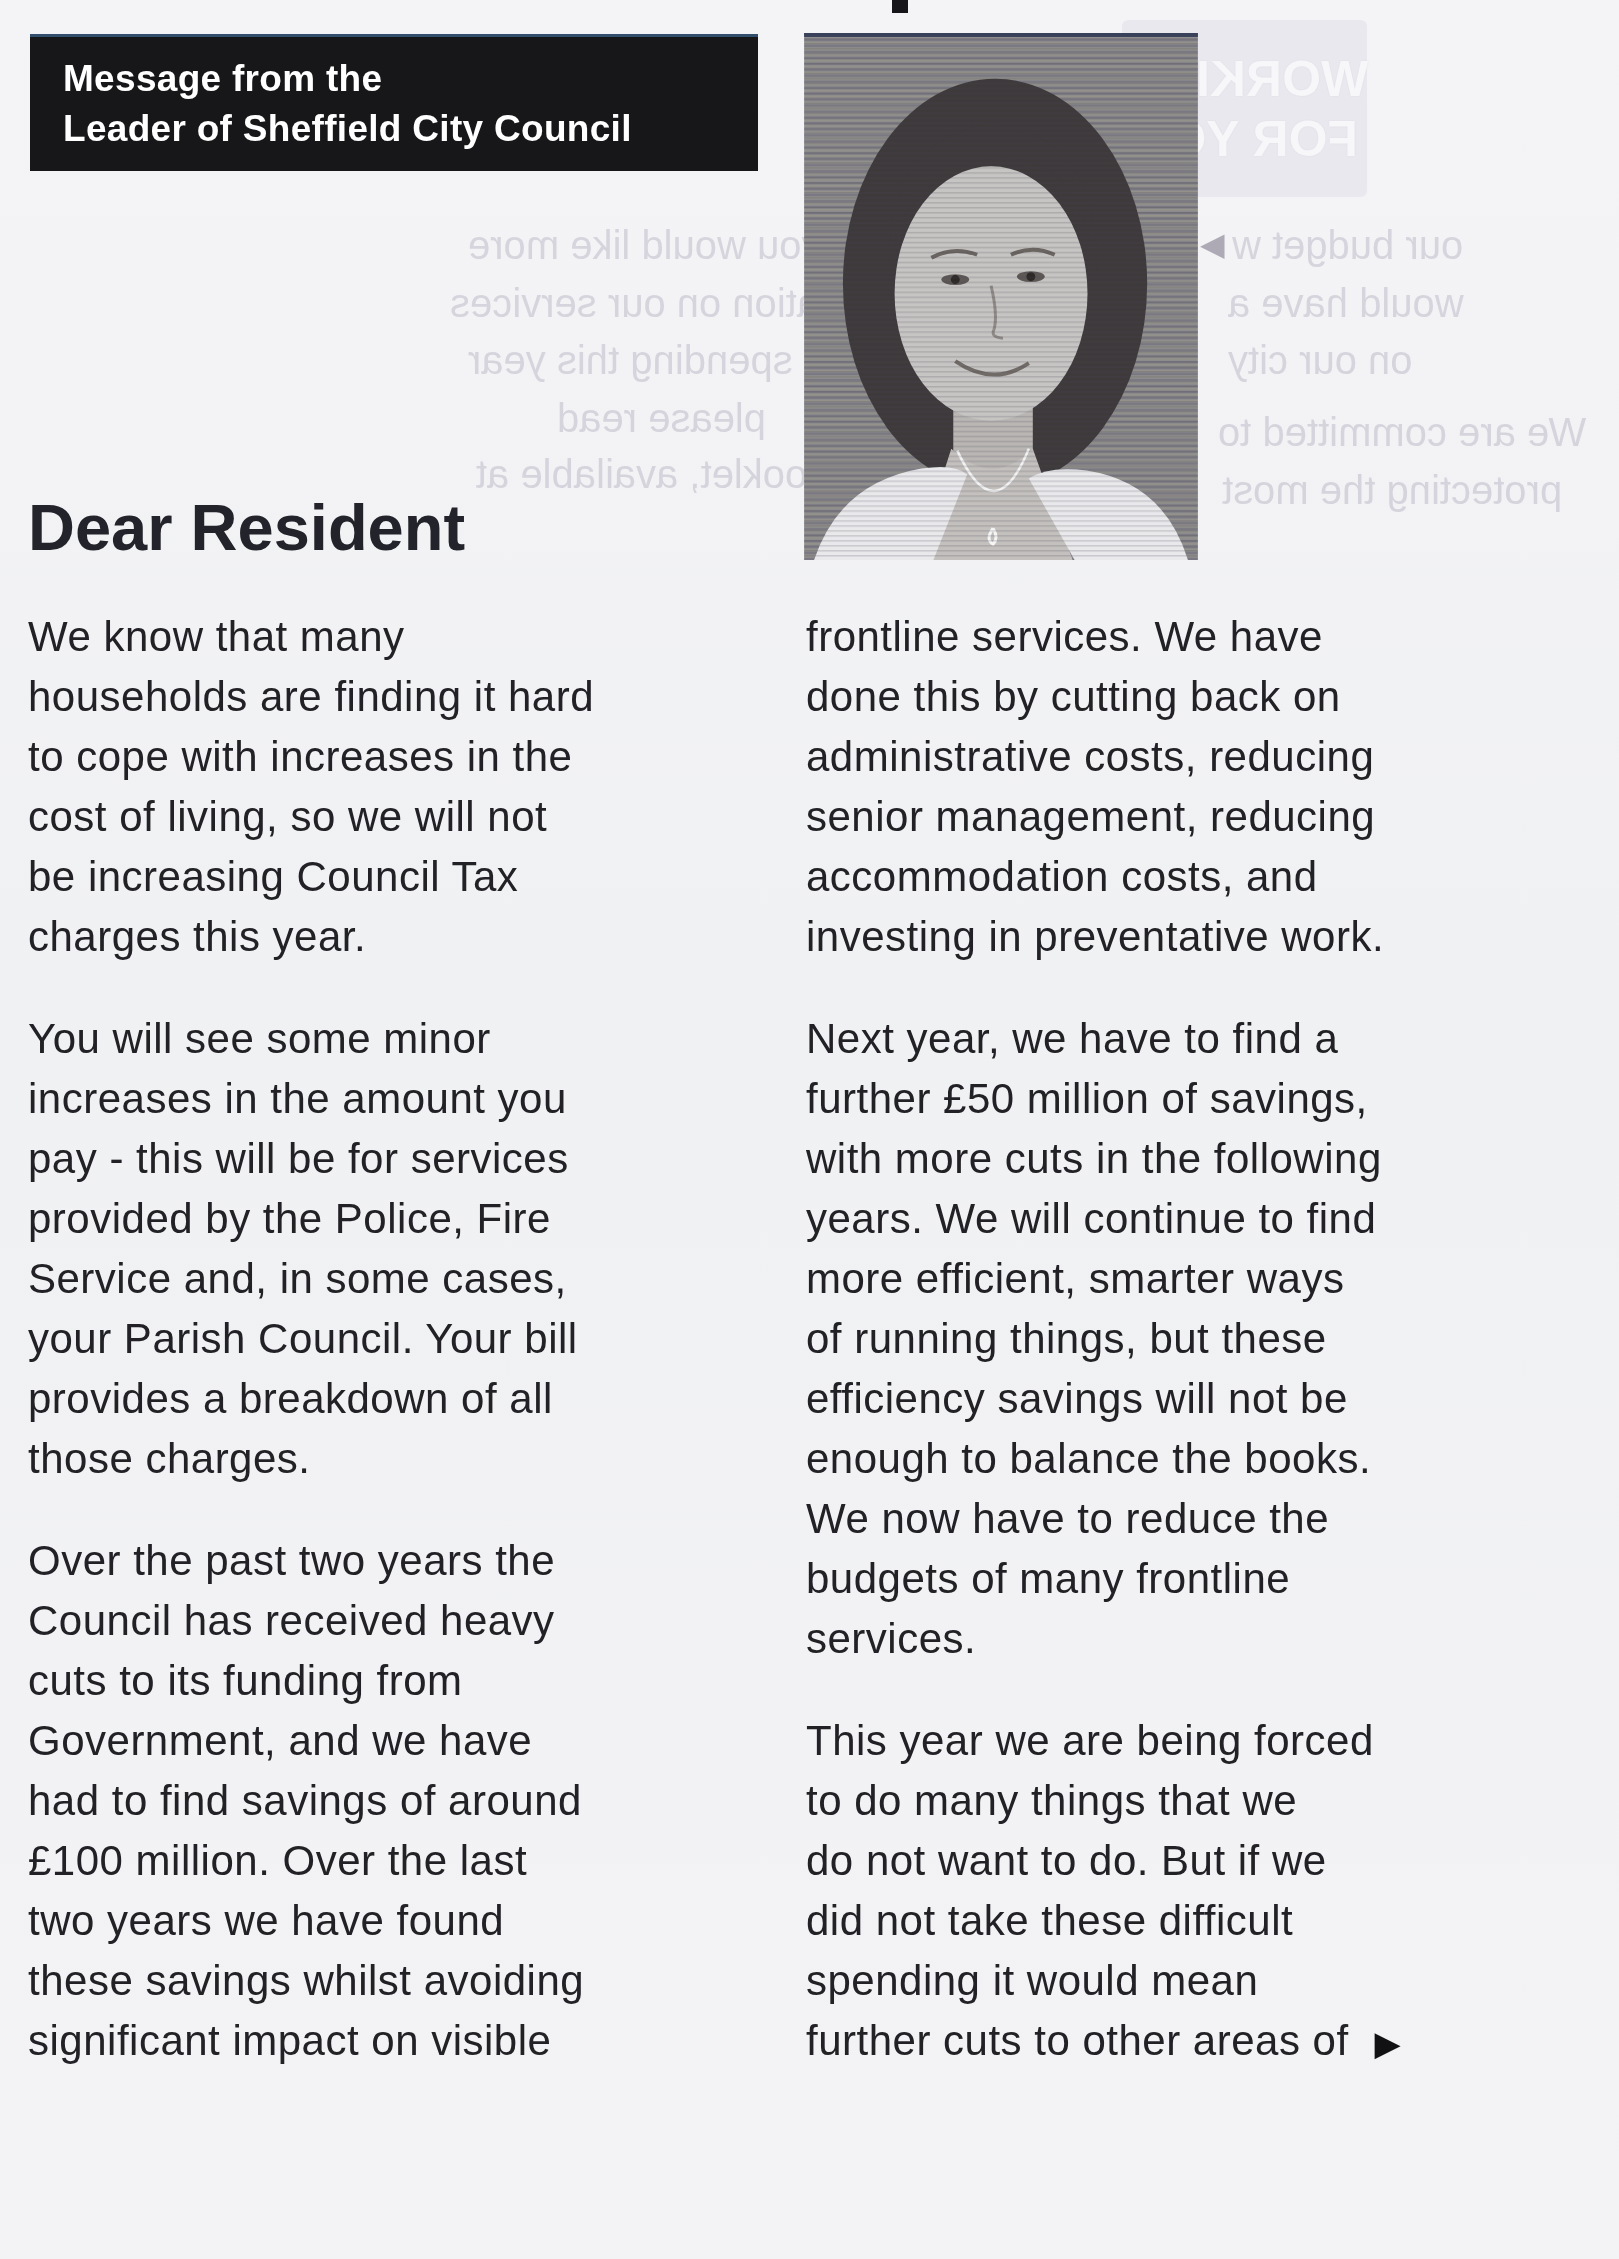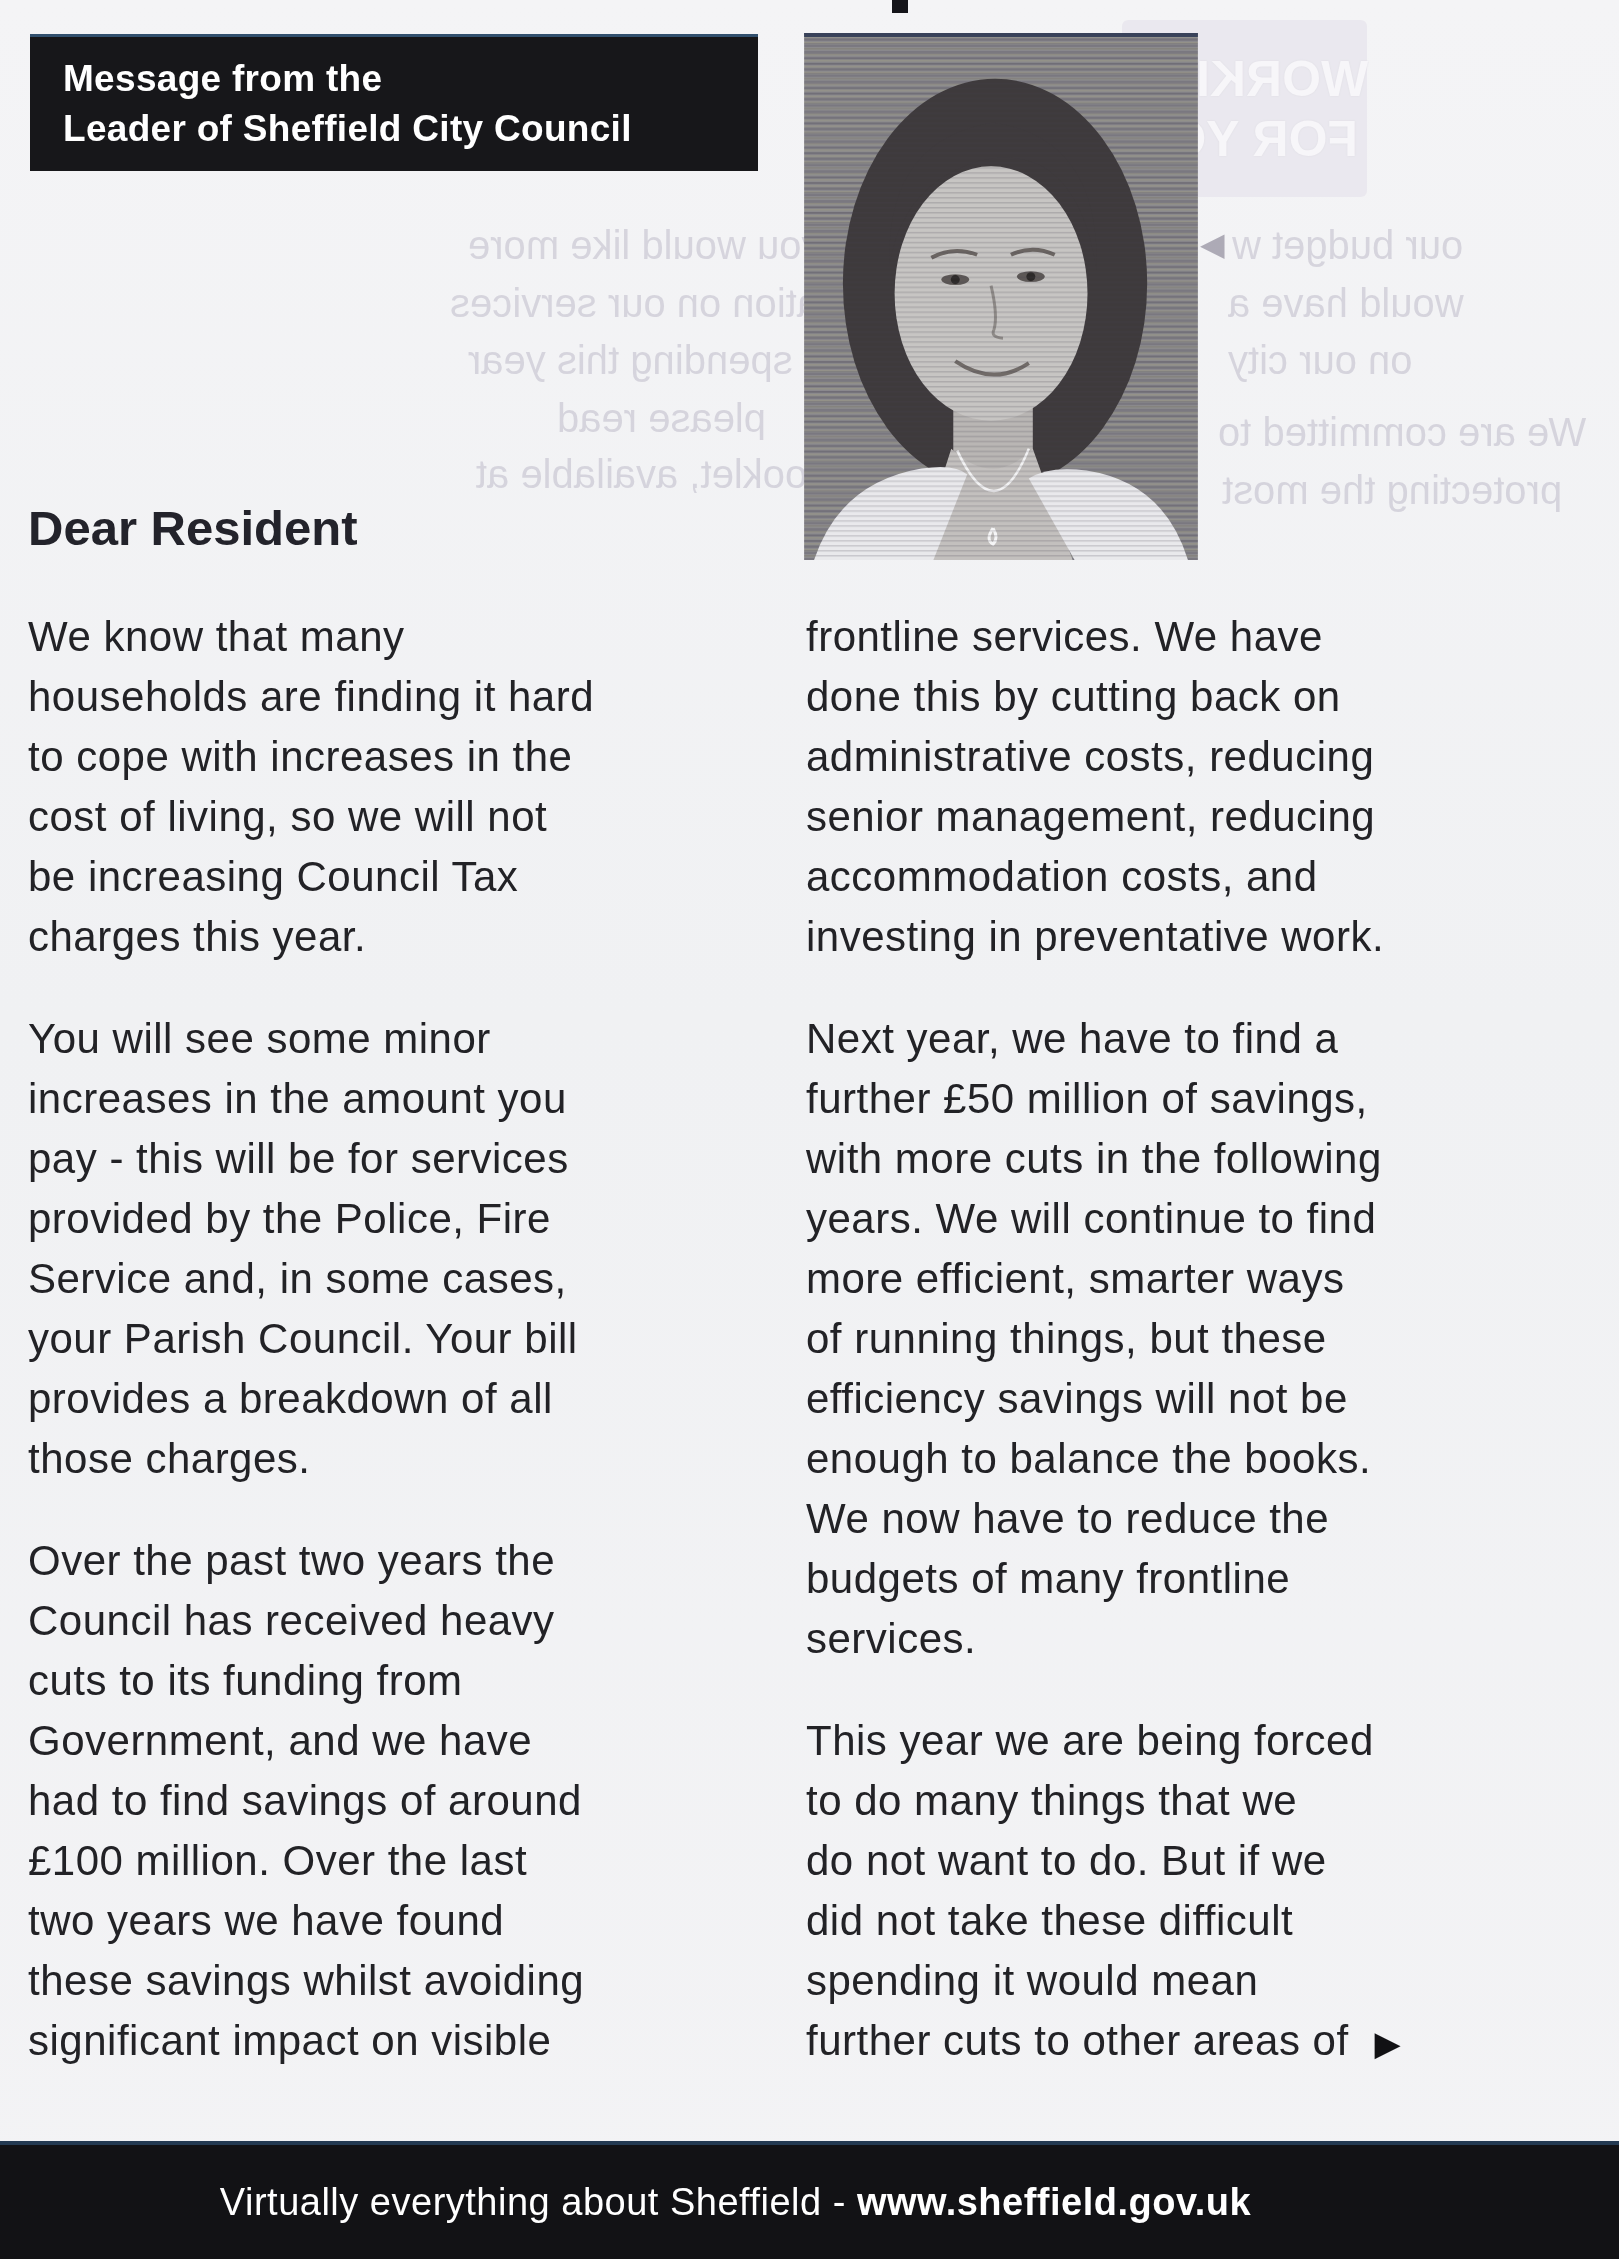--- a/index.html
+++ b/index.html
@@ -22,21 +22,21 @@
   
   .ghost-box{position:absolute;left:1122px;top:20px;width:245px;height:177px;background:#e9e7ee;
              border-radius:6px;opacity:0.85;display:flex;align-items:center;justify-content:center;}
   .ghost-mast-text{transform:scaleX(-1);color:#f8f7fa;font-weight:bold;font-size:50px;line-height:60px;
                    text-align:center;white-space:pre-line;text-shadow:0 0 2px #d8d5df;}
   .ghost{position:absolute;display:inline-block;transform:scaleX(-1);color:#8d87a0;opacity:0.28;
          font-size:40px;white-space:pre;filter:blur(0.6px);}
   .ghost-arrow{position:absolute;color:#6a6478;opacity:0.5;font-size:32px;}
 
   
-  .heading{position:absolute;left:28px;top:496px;margin:0;font-size:49px;line-height:64px;
+  .heading{position:absolute;left:28px;top:496px;margin:0;font-size:65px;line-height:64px;
            font-weight:bold;color:#23232b;letter-spacing:0;}
   .col{position:absolute;top:607px;font-size:42px;line-height:60px;color:#222226;letter-spacing:0.5px;}
   .col-left{left:28px;width:741px;}
   .col-right{left:806px;width:786px;}
   .body-p{margin:0 0 42px 0;white-space:pre-line;}
   .cont-arrow{font-size:34px;margin-left:26px;color:#111114;letter-spacing:0;}
 
   
   .footer{position:absolute;left:0;top:2141px;width:1620px;height:118px;background:#121215;
           border-top:4px solid #243a52;box-sizing:border-box;display:flex;align-items:center;justify-content:center;}
@@ -165,18 +165,15 @@
 budgets of many frontline
 services.</p>
     <p class="body-p"><span>This year we are being forced
 to do many things that we
 do not want to do. But if we
 did not take these difficult
 spending it would mean
 further cuts to other areas of</span><span class="cont-arrow">▶</span></p>
   </div>
 
-  <div class="footer">
-    <div class="footer-text"><span>Virtually everything about Sheffield - </span><span class="bold">www.sheffield.gov.uk</span></div>
-  </div>
 
 </div>
 
 
 </body></html>

